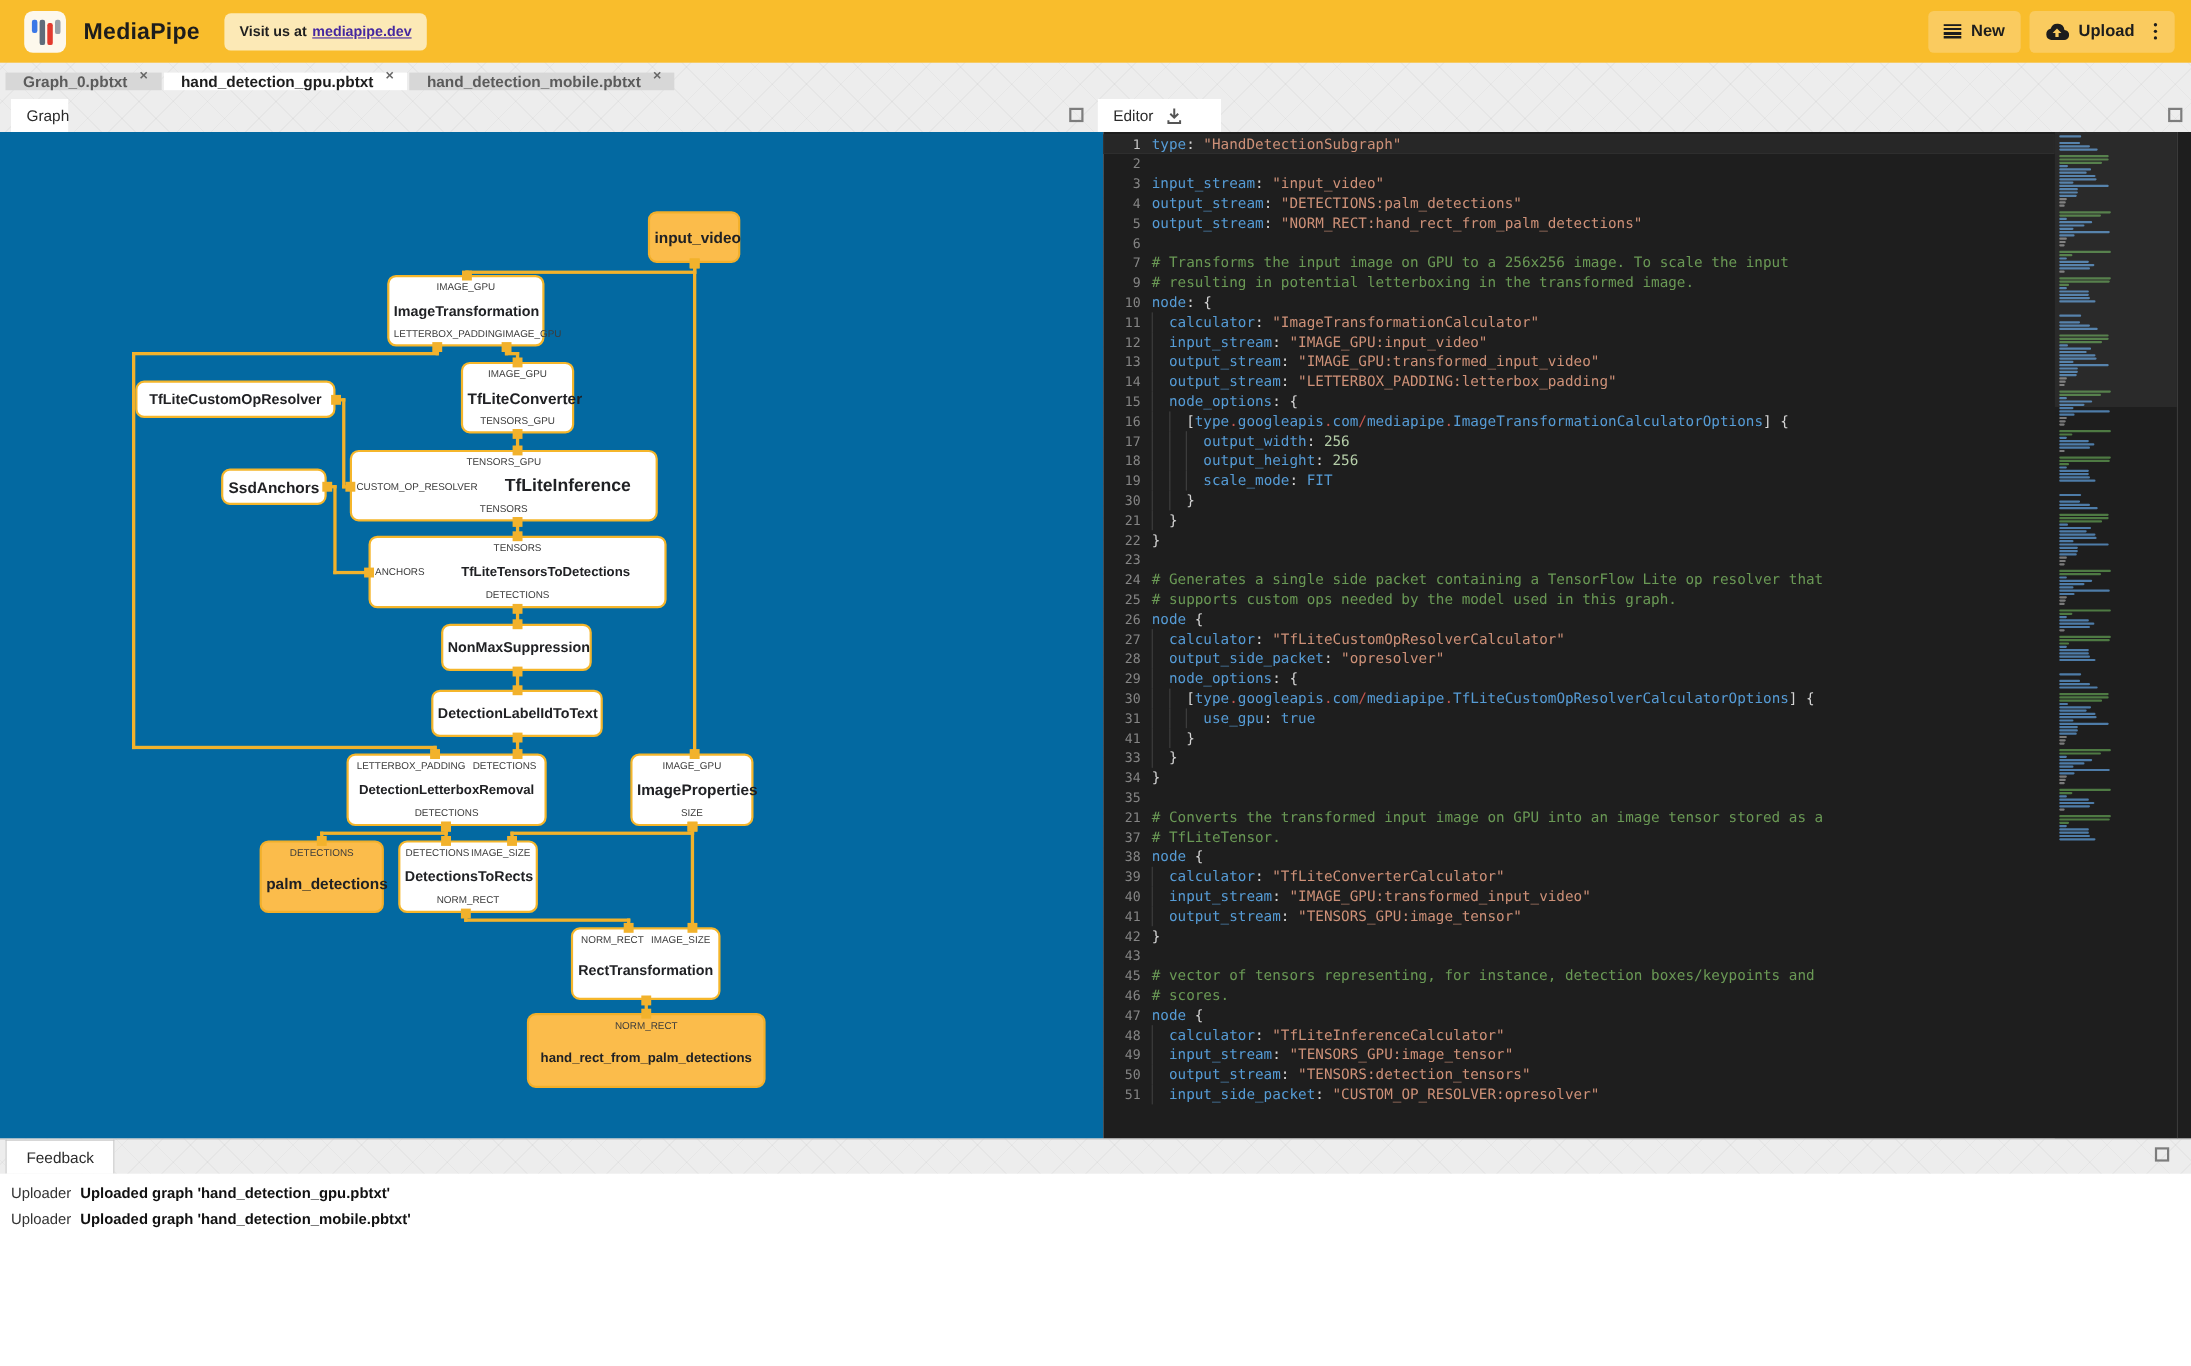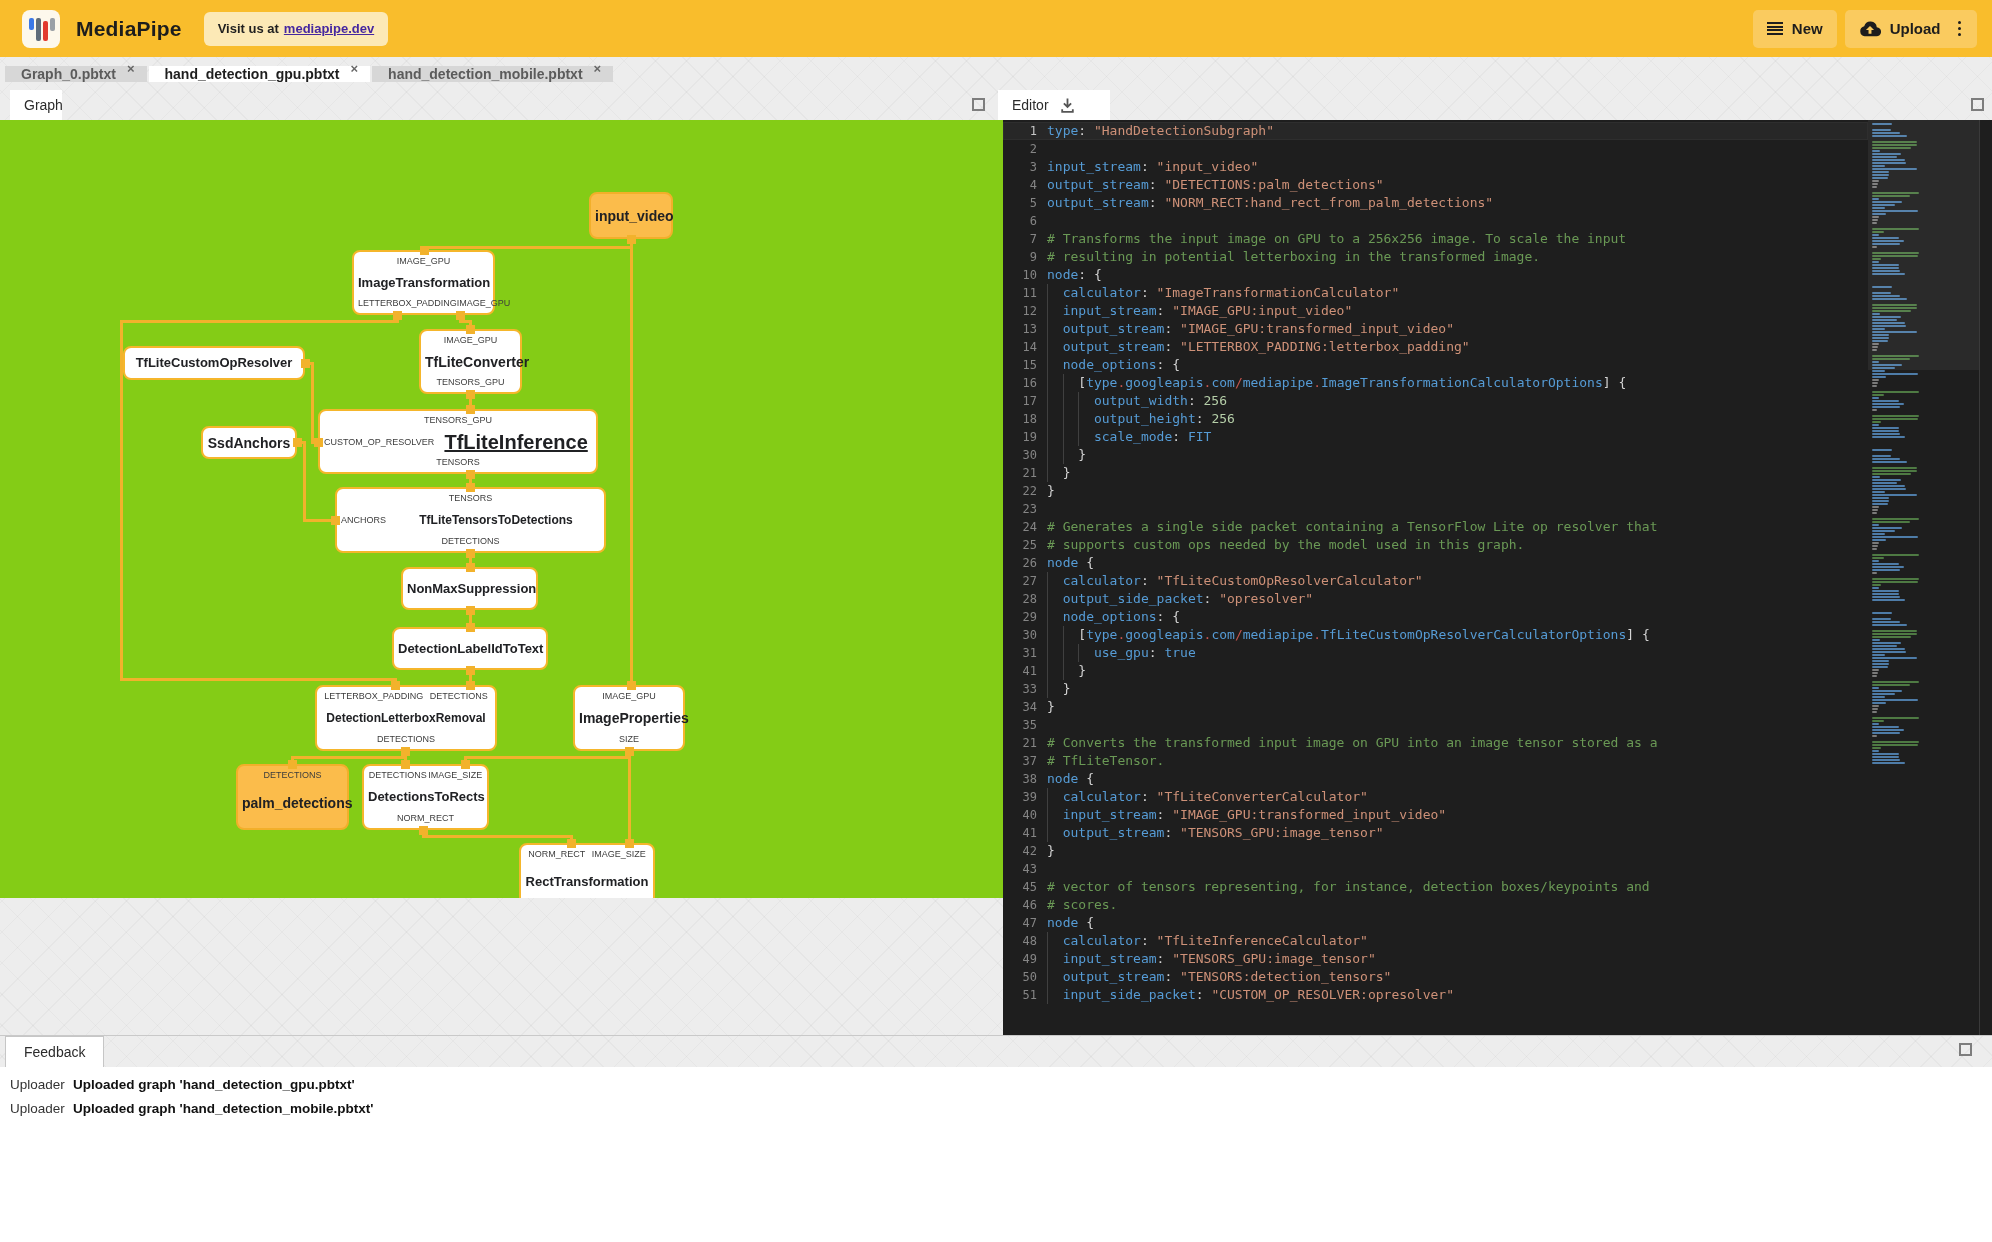--- a/index.html
+++ b/index.html
@@ -31,21 +31,21 @@
   .file-tabs{position:absolute;left:0;top:57px;width:100%;height:33px;display:flex;align-items:center;padding-left:5px;box-sizing:border-box;}
   .file-tab{display:flex;align-items:center;padding:0 10px 0 16px;font-size:14px;font-weight:700;color:#5b5b5b;background:#d7d7d7;margin-right:2px;cursor:pointer;white-space:nowrap;}
   .file-tab.active{background:#ffffff;color:#1e1e1e;}
   .tab-close{font-size:13px;color:#666;margin-left:9px;transform:translateY(-5px);padding:0 2px;cursor:pointer;}
   
   .main{position:absolute;left:0;top:90px;width:1992px;height:945px;}
   .panel-tab{position:absolute;top:0;height:30px;background:#fff;display:flex;align-items:center;justify-content:flex-start;padding:0 14px;font-size:14px;color:#2b2b2b;box-sizing:border-box;cursor:pointer;}
   .graph-tab{left:10px;width:52px;}
   .editor-tab{left:998px;width:112px;gap:10px;}
   .expand-btn{position:absolute;width:13px;height:13px;border:2px solid #7d7d7d;background:transparent;box-sizing:border-box;cursor:pointer;padding:0;}
-  .graph-canvas{position:absolute;left:0;top:30px;width:1003px;height:778px;background:#84cc16;overflow:hidden;}
+  .graph-canvas{position:absolute;left:0;top:30px;width:1003px;height:915px;background:#0369a1;overflow:hidden;}
   
   .gnode{position:absolute;background:#fff;border:2px solid #F5B62B;border-radius:8px;box-sizing:border-box;display:flex;flex-direction:column;justify-content:space-between;padding:4px 4px;z-index:2;cursor:pointer;}
   .gnode.filled{background:#FBBC4B;border-color:#F2AF2A;}
   .gnode .trow,.gnode .brow{display:flex;justify-content:space-around;font-size:9px;color:#3c3c3c;white-space:nowrap;line-height:11px;flex:0 0 auto;}
   .gnode .mrow{display:flex;align-items:center;flex:1 1 auto;}
   .gnode .lport{font-size:9px;color:#3c3c3c;white-space:nowrap;margin-right:6px;}
   .gnode .ntitle{flex:1;text-align:center;font-weight:700;color:#202124;white-space:nowrap;line-height:16px;}
   .eseg{position:absolute;background:#F2B22C;z-index:1;}
   .psq{position:absolute;width:9px;height:9px;background:#F2B22C;z-index:3;}
   
@@ -245,21 +245,21 @@
         <div class="mrow">
           <div class="ntitle" style="font-size: 14px;">SsdAnchors</div>
         </div>
       </div>
       <div class="gnode" style="left: 318px; top: 289px; width: 280px; height: 65px;">
         <div class="trow">
           <span>TENSORS_GPU</span>
         </div>
         <div class="mrow">
           <span class="lport">CUSTOM_OP_RESOLVER</span>
-          <div class="ntitle" style="font-size: 20px; text-decoration: underline;">TfLiteInference</div>
+          <div class="ntitle" style="font-size: 16px;">TfLiteInference</div>
         </div>
         <div class="brow">
           <span>TENSORS</span>
         </div>
       </div>
       <div class="gnode" style="left: 335px; top: 367px; width: 271px; height: 66px;">
         <div class="trow">
           <span>TENSORS</span>
         </div>
         <div class="mrow">

